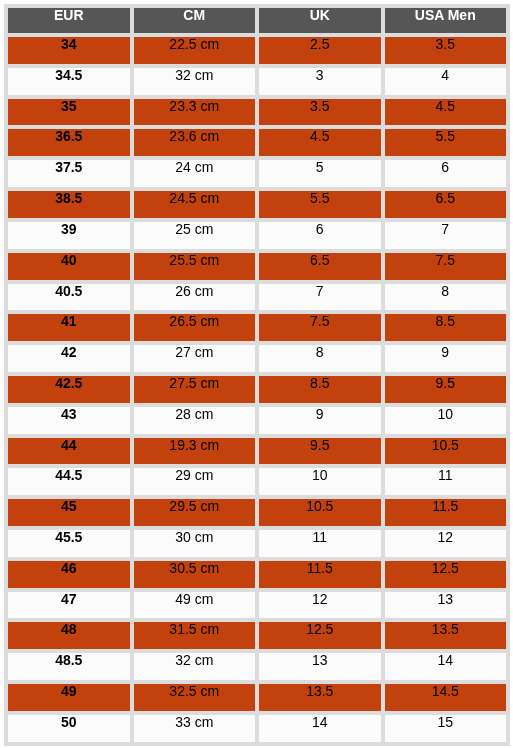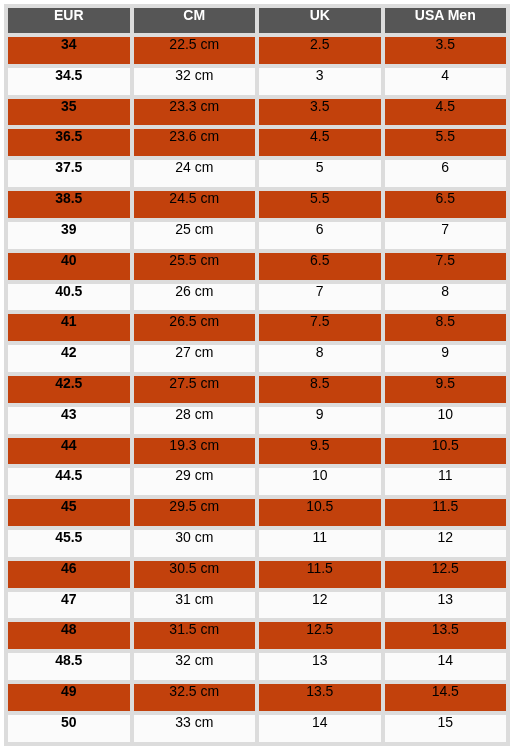--- a/index.html
+++ b/index.html
@@ -167,21 +167,21 @@
         <td class="col-usa-men">12</td>
       </tr>
       <tr class="row-odd">
         <td class="col-eur">46</td>
         <td class="col-cm">30.5 cm</td>
         <td class="col-uk">11.5</td>
         <td class="col-usa-men">12.5</td>
       </tr>
       <tr class="row-even">
         <td class="col-eur">47</td>
-        <td class="col-cm">31 cm</td>
+        <td class="col-cm">49 cm</td>
         <td class="col-uk">12</td>
         <td class="col-usa-men">13</td>
       </tr>
       <tr class="row-odd">
         <td class="col-eur">48</td>
         <td class="col-cm">31.5 cm</td>
         <td class="col-uk">12.5</td>
         <td class="col-usa-men">13.5</td>
       </tr>
       <tr class="row-even">

